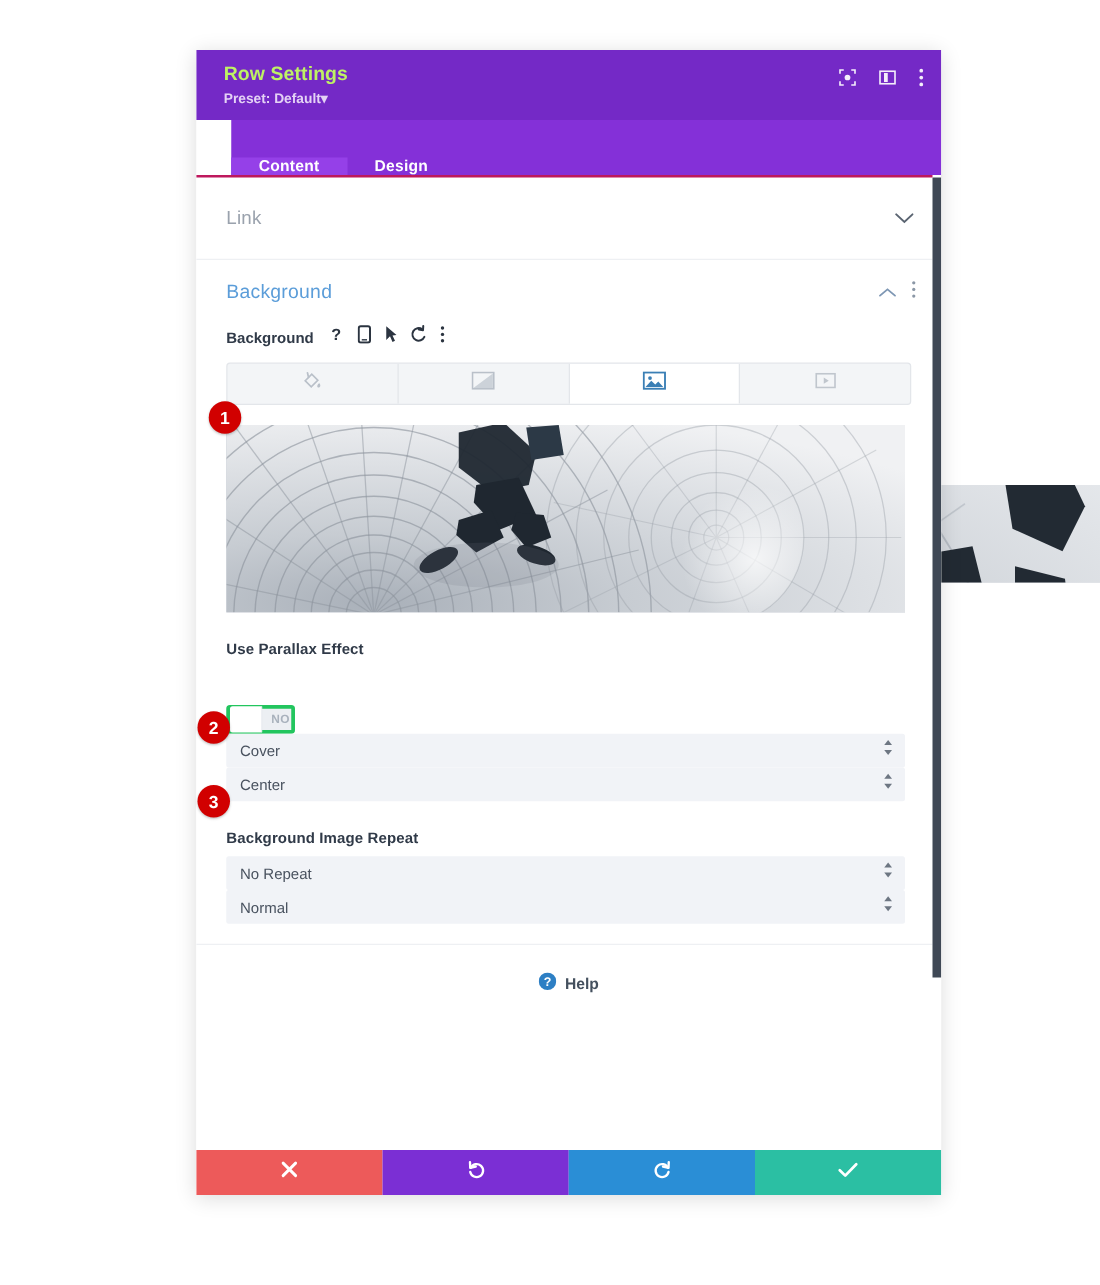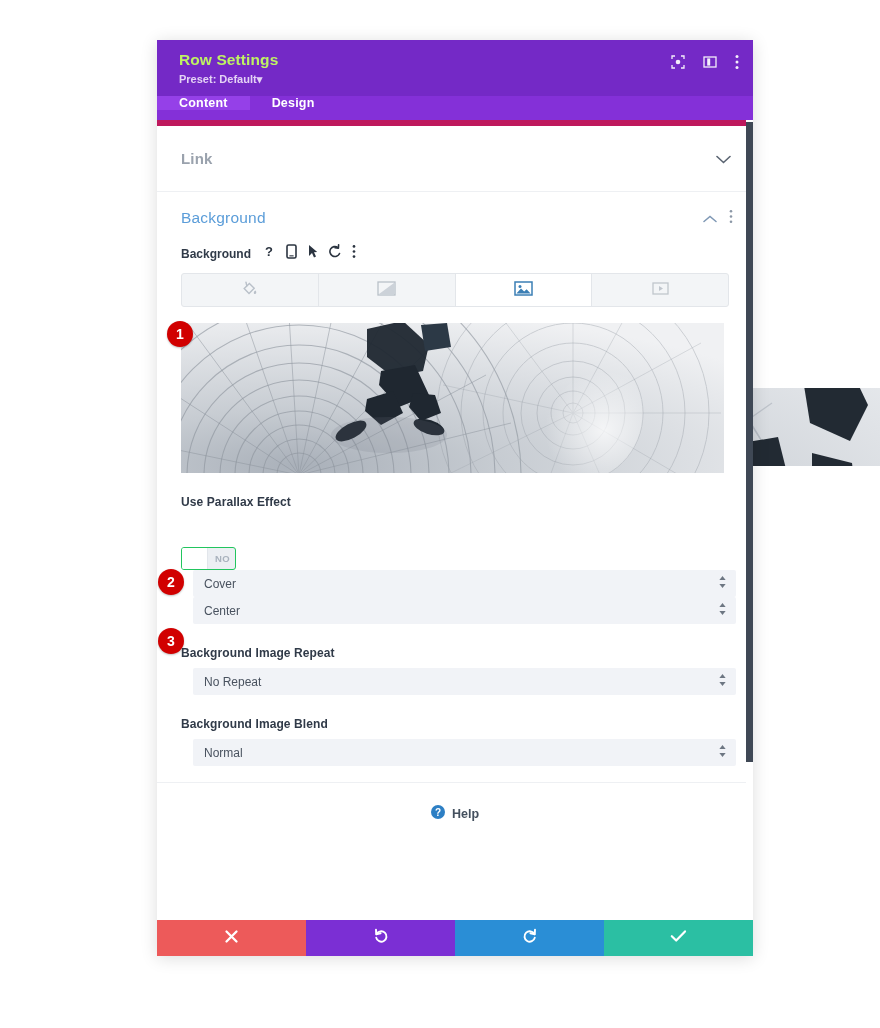--- a/index.html
+++ b/index.html
@@ -77,23 +77,24 @@
     top: 14px;
     display: flex;
     align-items: center;
     gap: 18px;
   }
   .hicon { opacity: .92; display:block; }
 
   
   .tabbar {
     background: #8430d8;
-    height: 24px;
-    display: flex;
-    align-items: flex-start;
+    height: 44px;
+    display: flex;
+    align-items: flex-end;
+    margin-left: 28px;
   }
   .tab {
     color: #ffffff;
     font-size: 12.5px;
     font-weight: bold;
     display: flex;
     align-items: center;
     padding: 0 22px;
     cursor: pointer;
     letter-spacing: .2px;
@@ -112,21 +113,21 @@
   
   .acc-row {
     height: 65px;
     display: flex;
     align-items: center;
     justify-content: space-between;
     padding: 0 22px 0 24px;
     border-bottom: 1px solid #eef0f3;
     cursor: pointer;
   }
-  .acc-row.first { border-top: 6px solid #be185d; font-weight: bold; }
+  .acc-row.first { border-top: 2px solid #be185d; }
   .acc-title {
     color: #9aa2ad;
     font-size: 15px;
     letter-spacing: .2px;
   }
 
   
   .section {
     padding: 0 0 16px 0;
     border-bottom: 1px solid #eef0f3;
@@ -205,21 +206,21 @@
     padding: 0 24px;
     margin-top: 22px;
     margin-bottom: 8px;
     letter-spacing: .1px;
   }
   .toggle {
     margin-left: 24px;
     width: 55px;
     height: 23px;
     background: #eceff3;
-    border: 1px solid #22c55e;
+    border: 3px solid #22c55e;
     border-radius: 3px;
     display: flex;
     align-items: center;
     cursor: pointer;
     box-sizing: border-box;
     margin-top: 38px;
   }
   .toggle .knob {
     width: 25px;
     height: 21px;
@@ -229,21 +230,21 @@
   }
   .toggle .tlabel {
     font-size: 9.5px;
     font-weight: bold;
     color: #a9b2bd;
     margin-left: 7px;
     letter-spacing: .4px;
   }
 
   
-  .sel-wrap { padding: 0 36px; position: relative; }
+  .sel-wrap { padding: 0 24px; position: relative; }
   .select {
     width: 543px;
     height: 27px;
     background: #f1f3f7;
     border: none;
     border-radius: 2px;
     display: flex;
     align-items: center;
     justify-content: space-between;
     padding: 0 9px 0 11px;
@@ -648,21 +649,20 @@
               <span class="val">No Repeat</span>
               <span class="stepper">
                 <svg width="9" height="14" viewBox="0 0 9 14">
                   <path d="M4.5 1 L7.6 5 L1.4 5 Z" fill="#6d7682"></path>
                   <path d="M4.5 13 L1.4 9 L7.6 9 Z" fill="#6d7682"></path>
                 </svg>
               </span>
             </div>
           </div>
 
-          <div class="fieldlabel">Background Image Blend</div>
           <div class="sel-wrap">
             <div class="select">
               <span class="val">Normal</span>
               <span class="stepper">
                 <svg width="9" height="14" viewBox="0 0 9 14">
                   <path d="M4.5 1 L7.6 5 L1.4 5 Z" fill="#6d7682"></path>
                   <path d="M4.5 13 L1.4 9 L7.6 9 Z" fill="#6d7682"></path>
                 </svg>
               </span>
             </div>

